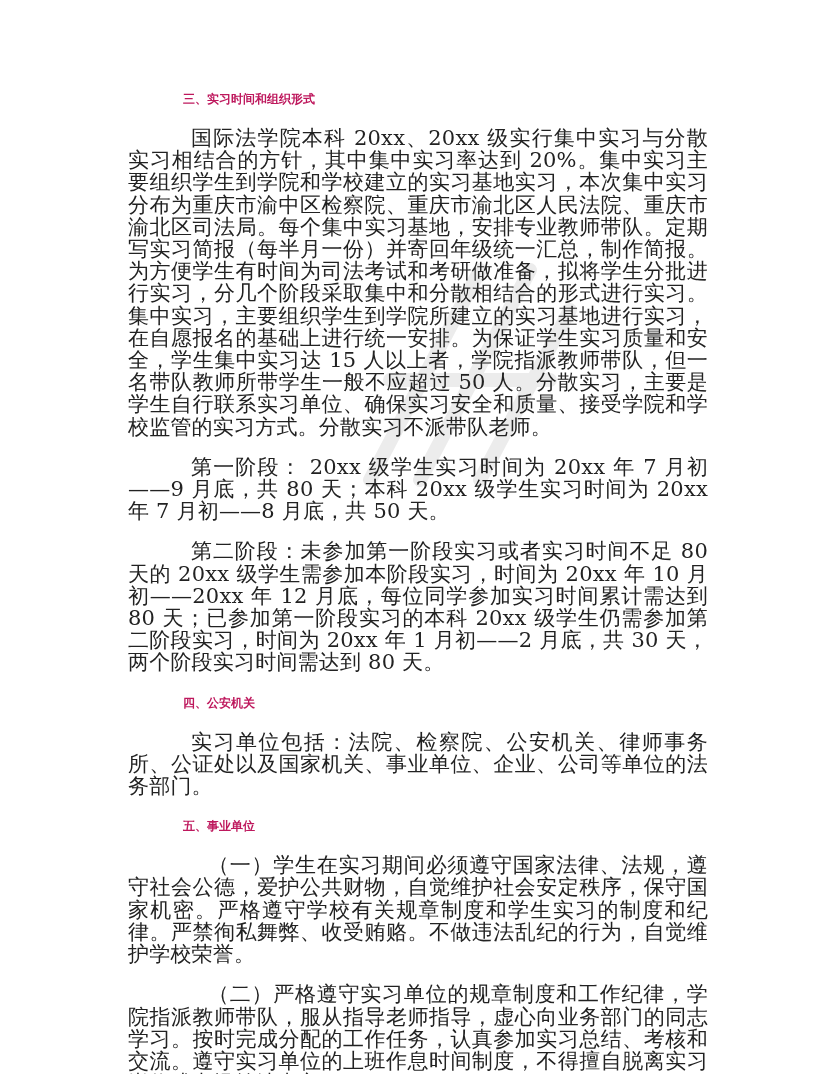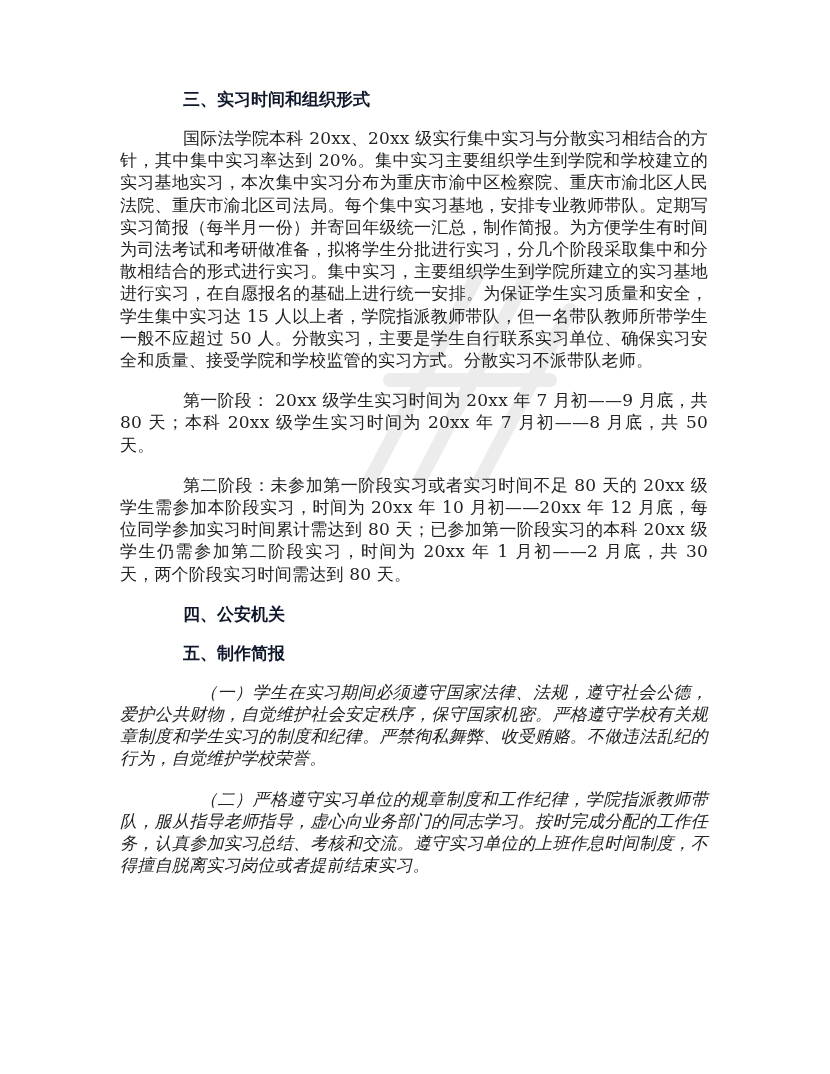--- a/index.html
+++ b/index.html
@@ -3,28 +3,28 @@
 <meta charset="utf-8">
 <style>
   html, body { margin: 0; padding: 0; }
   body {
     width: 830px; height: 1074px; background: #ffffff; position: relative; overflow: hidden;
     font-family: "DejaVu Serif", "Liberation Serif", serif; color: #222;
   }
   .page { position: absolute; left: 120px; top: 88px; width: 588px; }
   .heading {
     font-family: "DejaVu Sans", "Liberation Sans", sans-serif;
-    font-weight: bold; font-size: 17px; line-height: 22px;
-    padding-left: 63px; margin: 0 0 17px 0; color: #0f172a;
+    font-weight: bold; font-size: 12px; line-height: 22px;
+    padding-left: 63px; margin: 0 0 17px 0; color: #be185d;
   }
   .para {
-    font-size: 17px; line-height: 22.2px; text-indent: 63px;
-    margin: 0 0 18px 0; text-align: justify; letter-spacing: 0.2px;
+    font-size: 21px; line-height: 22.2px; text-indent: 63px;
+    margin: 0 0 18px 8px; text-align: justify; letter-spacing: 0.2px;
   }
-  .para.deep { text-indent: 80px; font-style: italic; }
+  .para.deep { text-indent: 80px; }
   .watermark {
     position: absolute; left: 330px; top: 230px; width: 260px; height: 280px;
     pointer-events: none; opacity: 0.07;
   }
 </style>
 </head>
 <body>
 
 <svg class="watermark" viewBox="0 0 260 280">
   <g fill="none" stroke="#000" stroke-width="14" stroke-linecap="round">
@@ -35,17 +35,18 @@
   </g>
 </svg>
 
 <div class="page">
   <div class="heading">三、实习时间和组织形式</div>
   <p class="para">国际法学院本科 20xx、20xx 级实行集中实习与分散实习相结合的方针，其中集中实习率达到 20%。集中实习主要组织学生到学院和学校建立的实习基地实习，本次集中实习分布为重庆市渝中区检察院、重庆市渝北区人民法院、重庆市渝北区司法局。每个集中实习基地，安排专业教师带队。定期写实习简报（每半月一份）并寄回年级统一汇总，制作简报。为方便学生有时间为司法考试和考研做准备，拟将学生分批进行实习，分几个阶段采取集中和分散相结合的形式进行实习。集中实习，主要组织学生到学院所建立的实习基地进行实习，在自愿报名的基础上进行统一安排。为保证学生实习质量和安全，学生集中实习达 15 人以上者，学院指派教师带队，但一名带队教师所带学生一般不应超过 50 人。分散实习，主要是学生自行联系实习单位、确保实习安全和质量、接受学院和学校监管的实习方式。分散实习不派带队老师。</p>
   <p class="para">第一阶段： 20xx 级学生实习时间为 20xx 年 7 月初——9 月底，共 80 天；本科 20xx 级学生实习时间为 20xx 年 7 月初——8 月底，共 50 天。</p>
   <p class="para">第二阶段：未参加第一阶段实习或者实习时间不足 80 天的 20xx 级学生需参加本阶段实习，时间为 20xx 年 10 月初——20xx 年 12 月底，每位同学参加实习时间累计需达到 80 天；已参加第一阶段实习的本科 20xx 级学生仍需参加第二阶段实习，时间为 20xx 年 1 月初——2 月底，共 30 天，两个阶段实习时间需达到 80 天。</p>
 
   <div class="heading">四、公安机关</div>
+  <p class="para">实习单位包括：法院、检察院、公安机关、律师事务所、公证处以及国家机关、事业单位、企业、公司等单位的法务部门。</p>
 
-  <div class="heading">五、制作简报</div>
+  <div class="heading">五、事业单位</div>
   <p class="para deep">（一）学生在实习期间必须遵守国家法律、法规，遵守社会公德，爱护公共财物，自觉维护社会安定秩序，保守国家机密。严格遵守学校有关规章制度和学生实习的制度和纪律。严禁徇私舞弊、收受贿赂。不做违法乱纪的行为，自觉维护学校荣誉。</p>
   <p class="para deep">（二）严格遵守实习单位的规章制度和工作纪律，学院指派教师带队，服从指导老师指导，虚心向业务部门的同志学习。按时完成分配的工作任务，认真参加实习总结、考核和交流。遵守实习单位的上班作息时间制度，不得擅自脱离实习岗位或者提前结束实习。</p>
 </div>
 
 </body></html>

